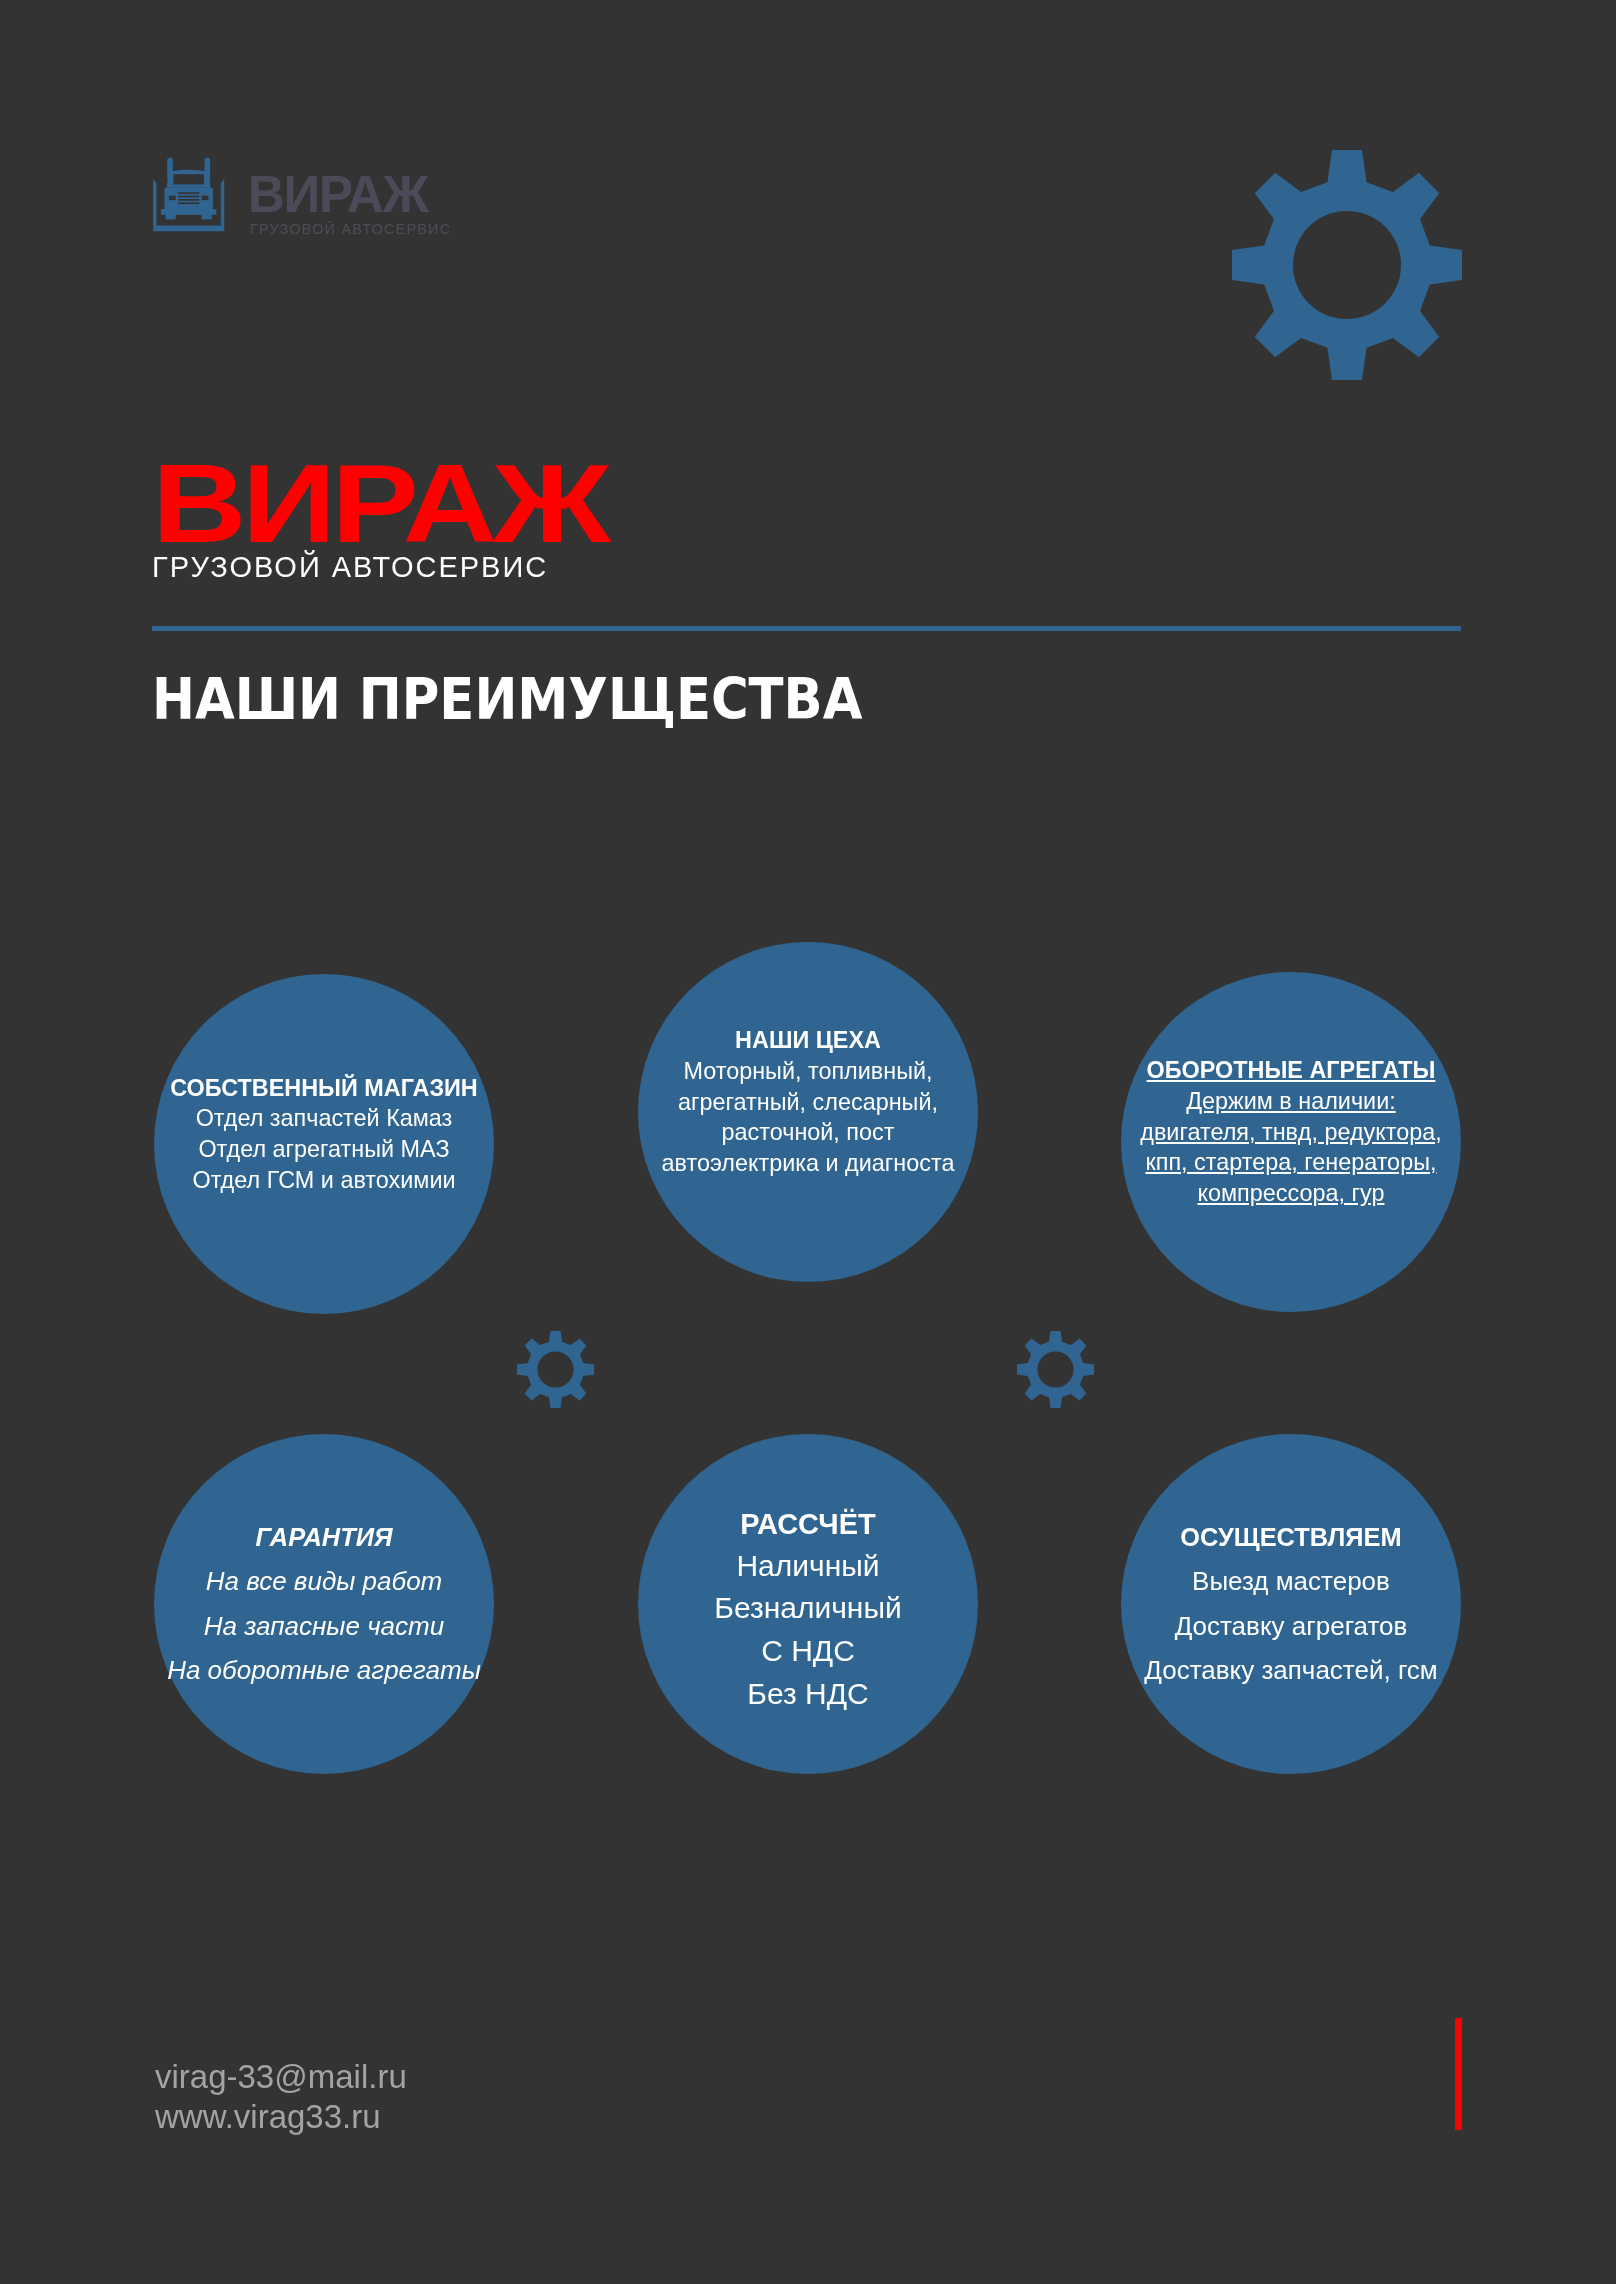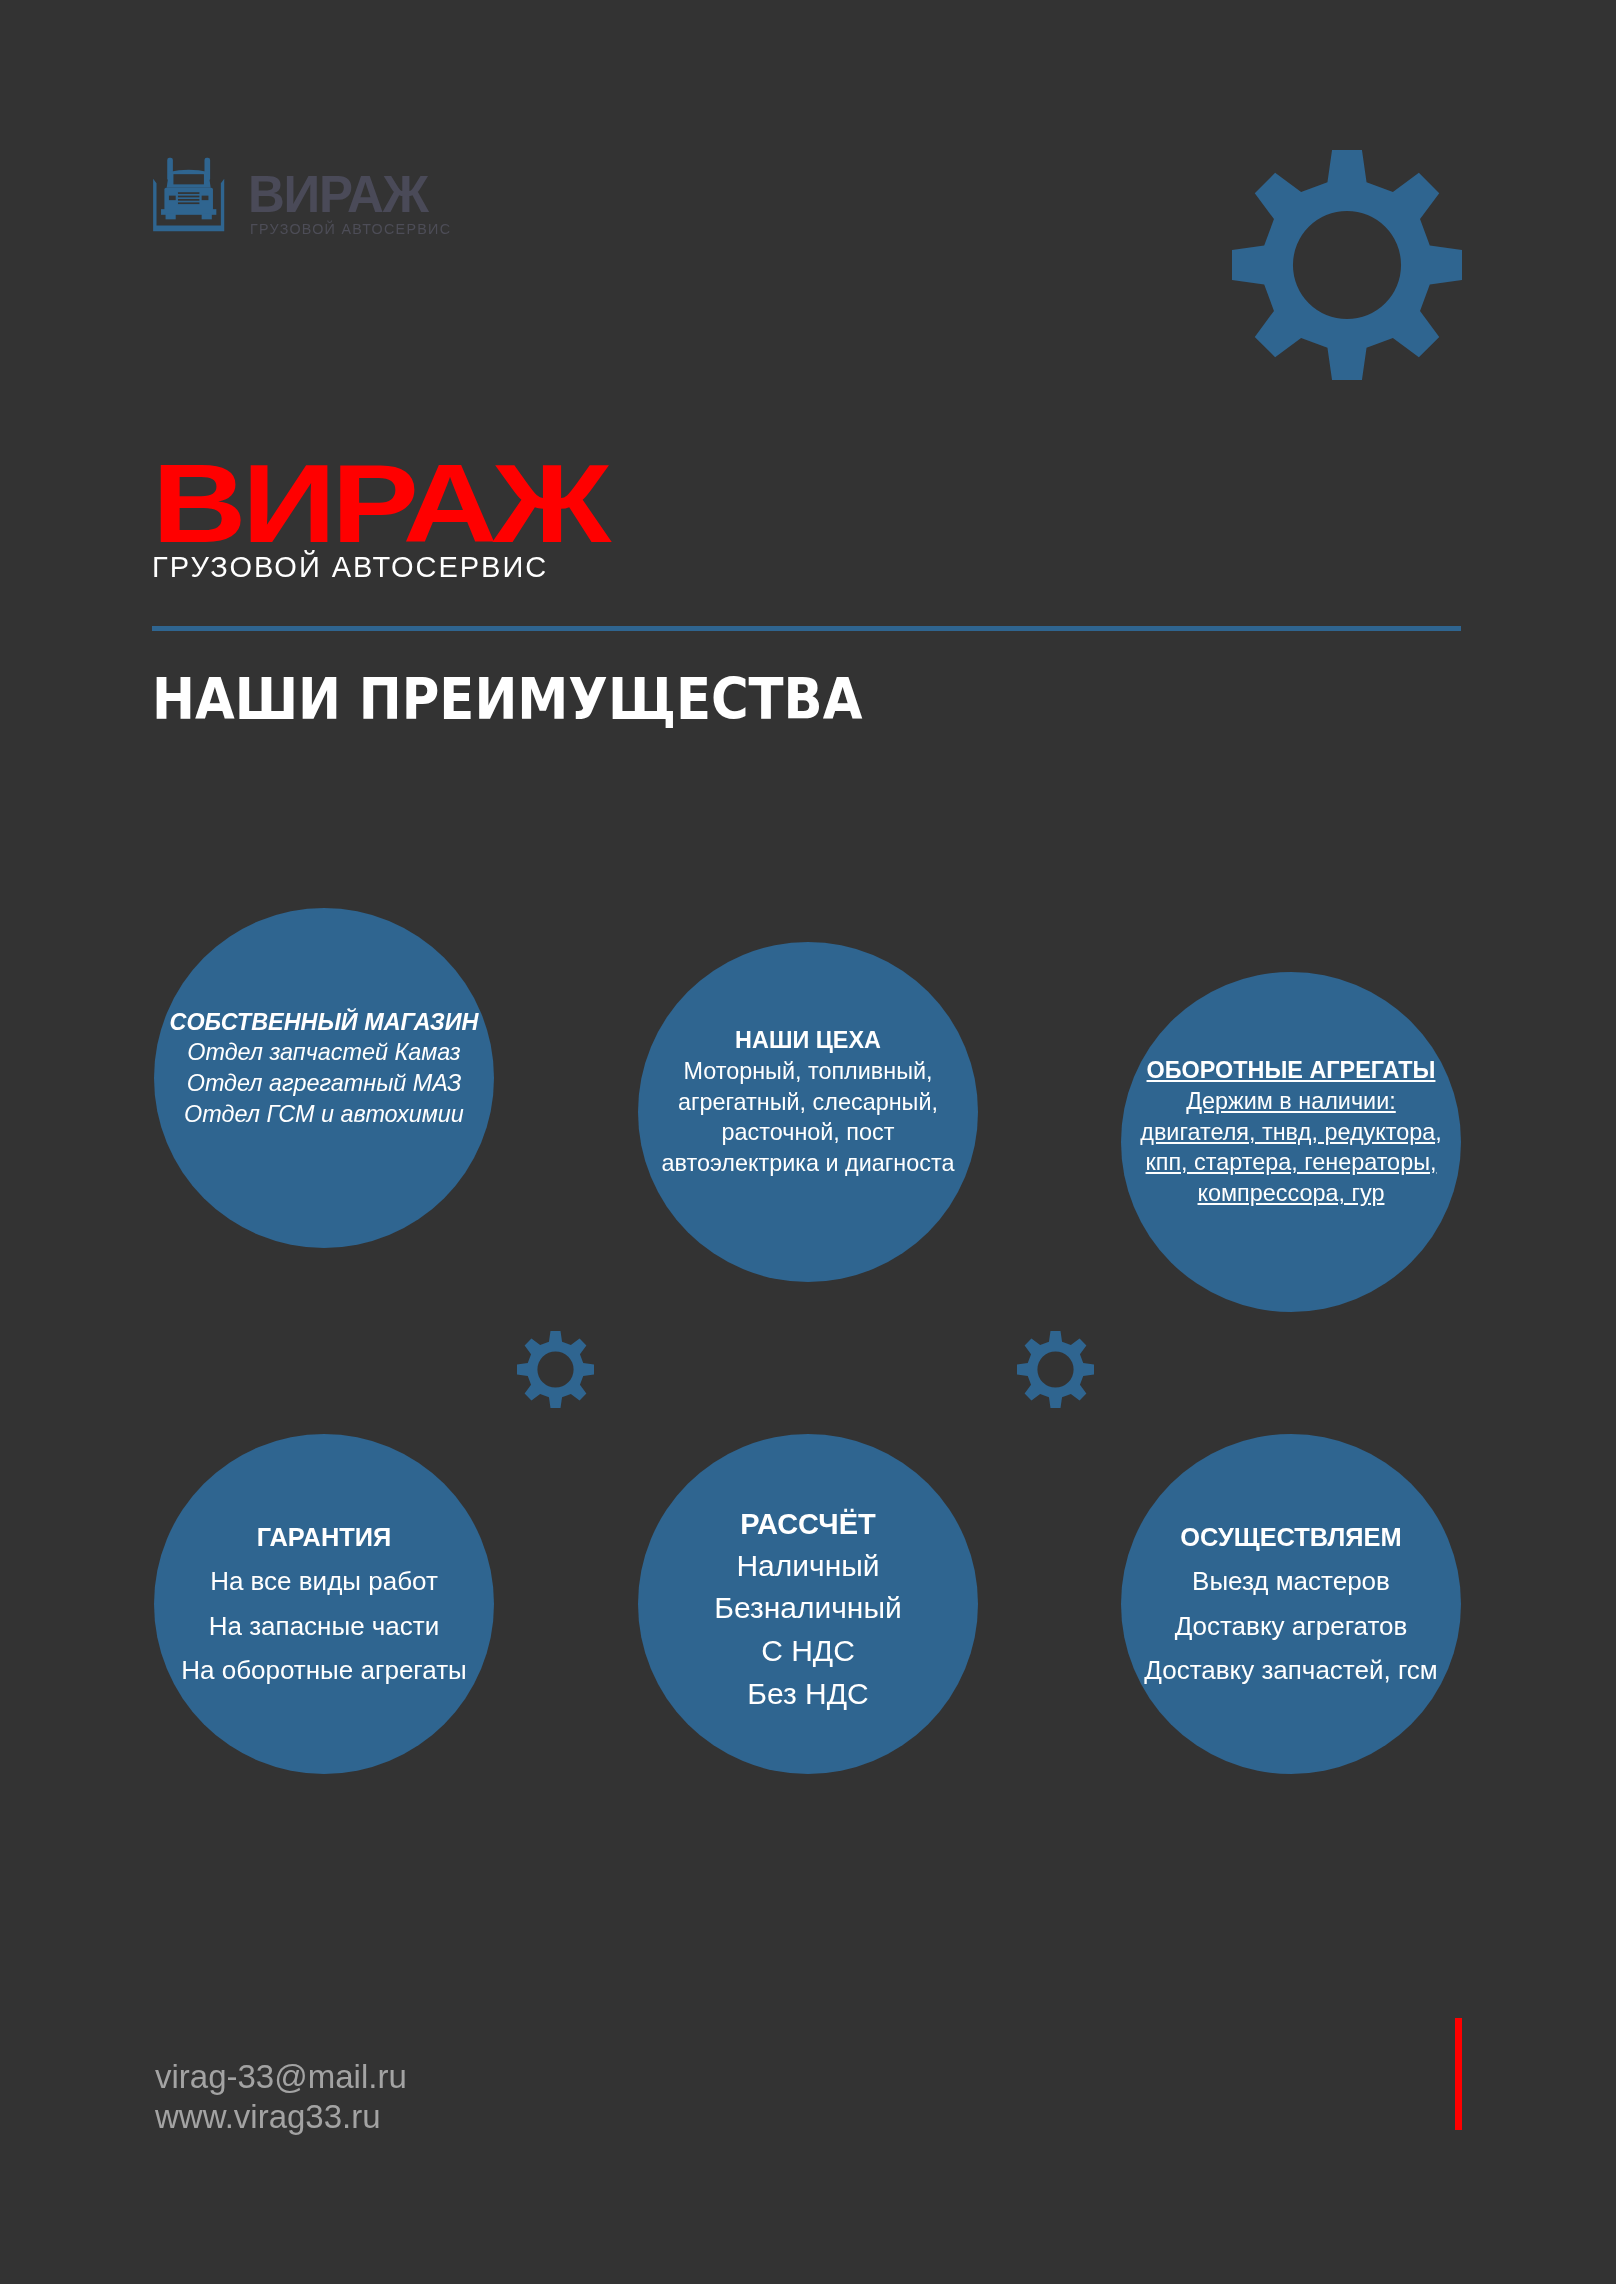--- a/index.html
+++ b/index.html
@@ -56,24 +56,24 @@
     display: flex; flex-direction: column; align-items: center; justify-content: center;
     text-align: center;
     font-family: "Liberation Sans", sans-serif;
   }
   .circle .c-title { font-weight: bold; font-size: 23.4px; line-height: 1.3; }
   .circle .c-line { font-size: 23.4px; line-height: 1.32; white-space: nowrap; }
   .circle.big .c-title { font-size: 29px; line-height: 1.4; margin-top: 12px; }
   .circle.big .c-line { font-size: 30px; line-height: 1.43; }
   .circle.med .c-title { font-size: 25.4px; line-height: 1.4; }
   .circle.med .c-line { font-size: 26px; line-height: 1.4; margin-top: 8px; }
-  .c1 { left: 154px; top: 908px; font-style: italic; }
+  .c1 { left: 154px; top: 974px; }
   .c2 { left: 638px; top: 942px; }
   .c3 { left: 1121px; top: 972px; text-decoration: underline; }
-  .c4 { left: 154px; top: 1434px; }
+  .c4 { left: 154px; top: 1434px; font-style: italic; }
   .c5 { left: 638px; top: 1434px; }
   .c6 { left: 1121px; top: 1434px; }
   .c1 .body, .c2 .body, .c3 .body { margin-top: -19.5px; }
 
   
   .contacts { left: 155px; top: 2057px; color: #a3a3a3; font-size: 33px; line-height: 40px; font-weight: normal; }
   .contacts div { white-space: nowrap; }
   .red-bar { left: 1455px; top: 2018px; width: 6.5px; height: 112px; background: #ff0000; }
 </style>
 </head>

